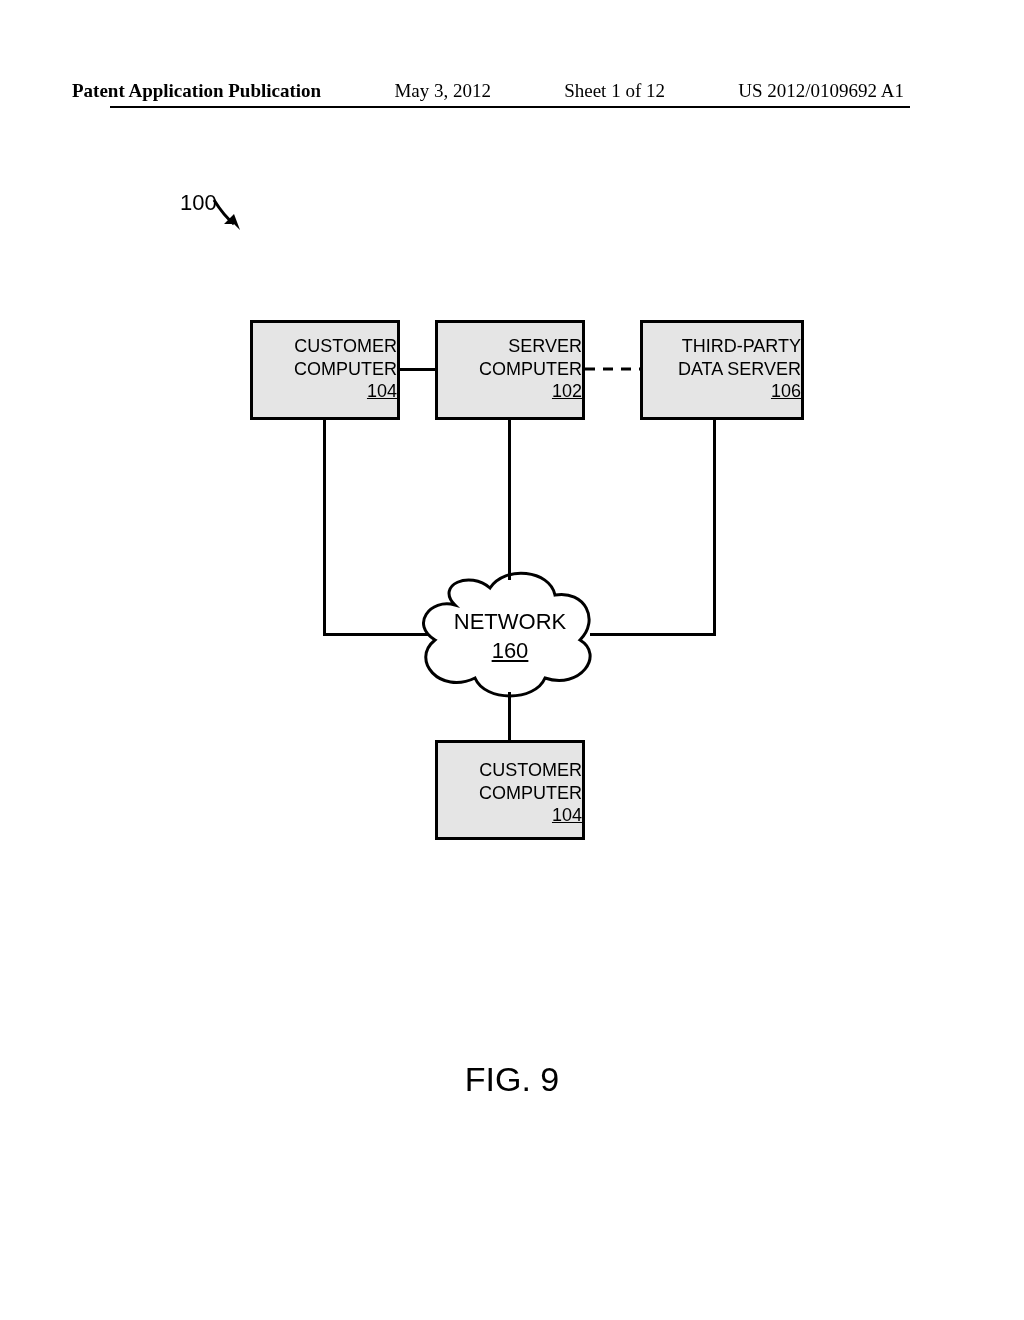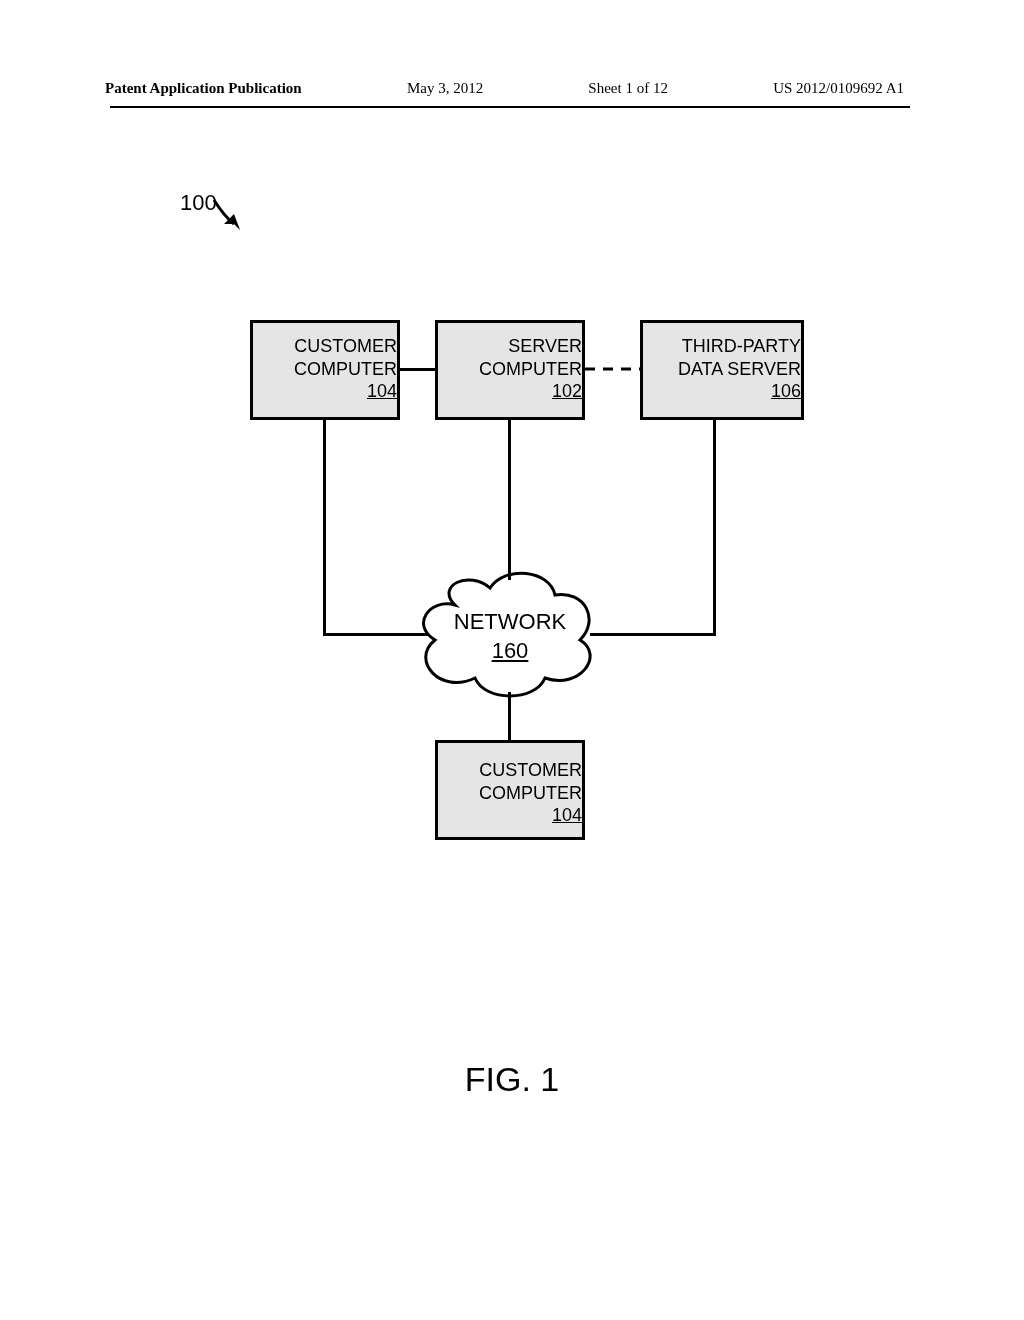--- a/index.html
+++ b/index.html
@@ -11,23 +11,23 @@
       position: relative;
     }
     .header-row {
       position: absolute;
       top: 80px;
       left: 0;
       width: 1024px;
       display: flex;
       justify-content: space-between;
       align-items: baseline;
-      padding: 0 120px 0 105px;
+      padding: 0 120px 0 72px;
       font-family: "Times New Roman", serif;
-      font-size: 15px;
+      font-size: 19px;
     }
     .header-left { font-weight: bold; }
     .header-center { }
     .header-sheet { }
     .header-right { font-weight: normal; }
     .hr-line {
       position: absolute;
       top: 106px;
       left: 110px;
       width: 800px;
@@ -166,13 +166,13 @@
 
   <div class="line" style="top:100px; left:268px; width:3px; height:160px;"></div>
 
   <div class="line" style="top:100px; left:473px; width:3px; height:215px;"></div>
   <div class="line" style="top:313px; left:350px; width:126px; height:3px;"></div>
 
   <div class="line" style="top:372px; left:268px; width:3px; height:48px;"></div>
 
 </div>
 
-<div class="fig-caption">FIG. 1</div>
+<div class="fig-caption">FIG. 9</div>
 
 </body></html>

